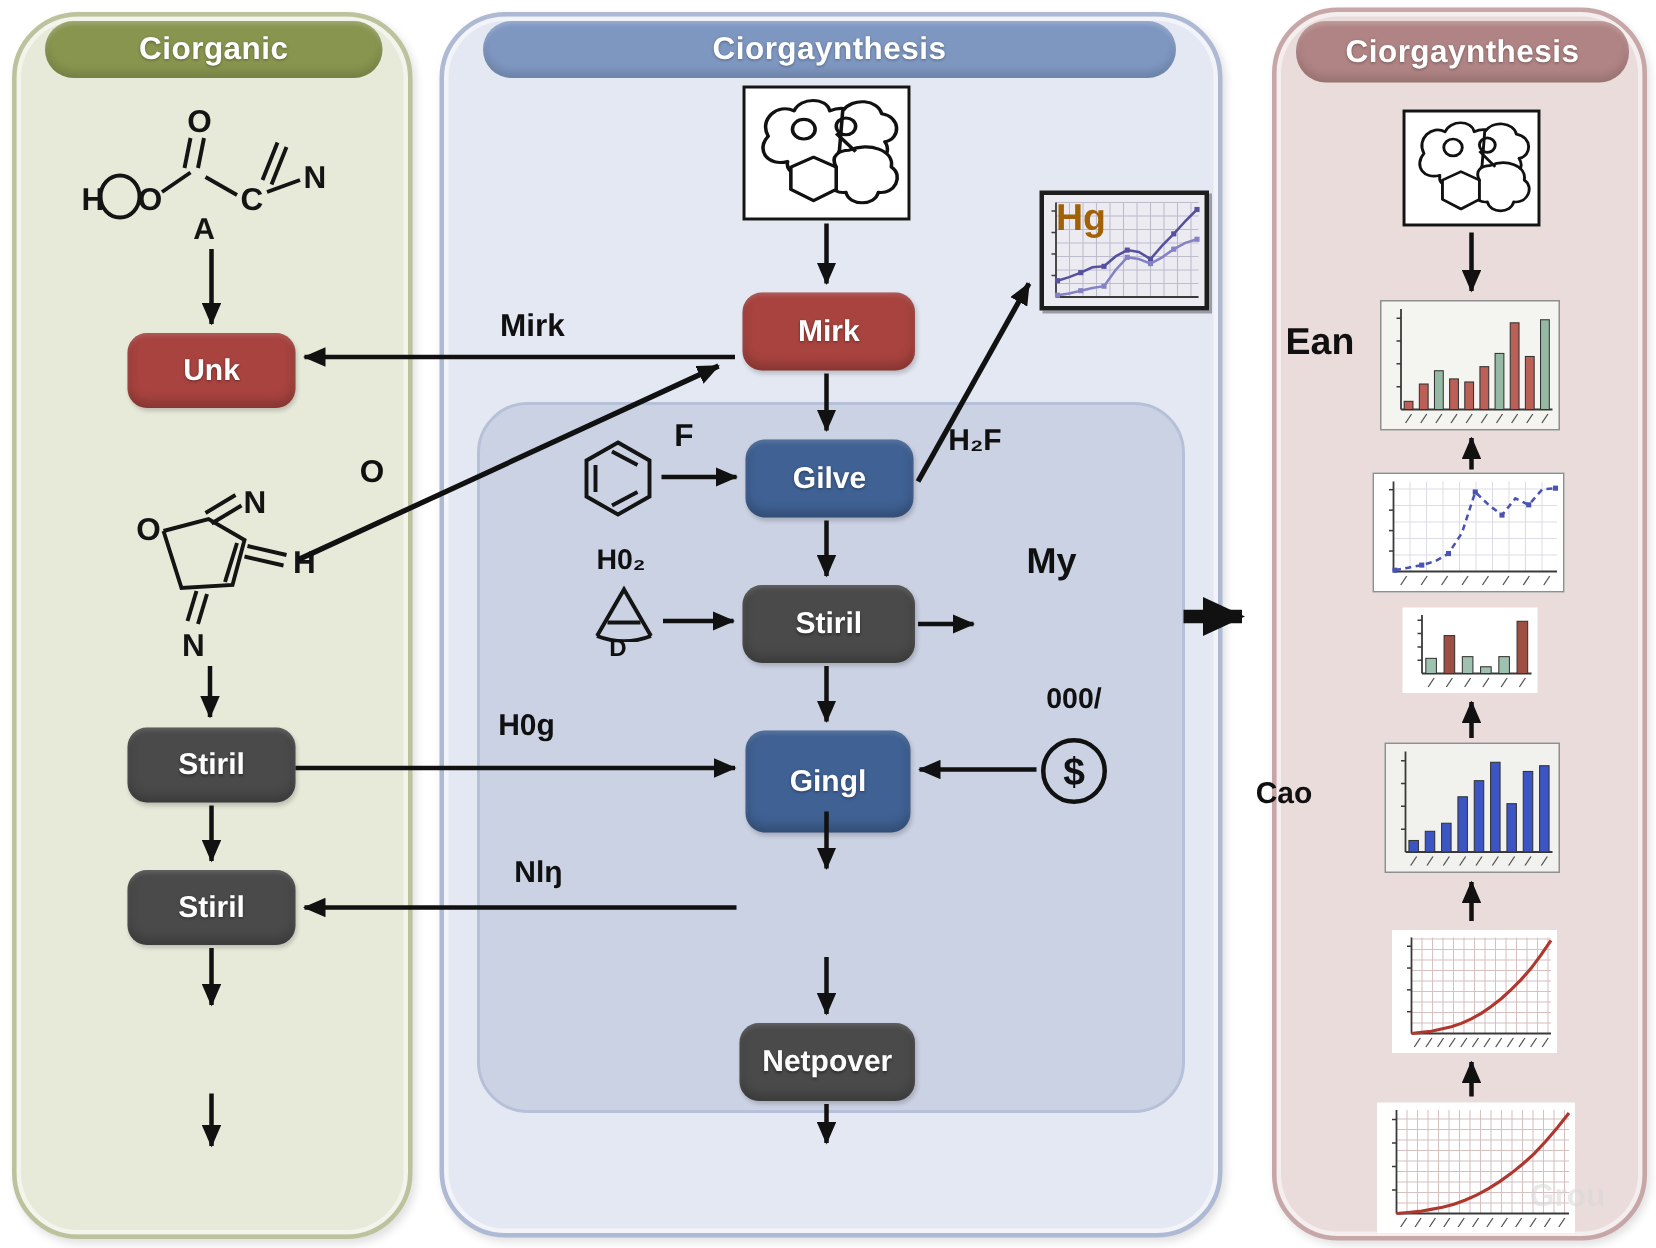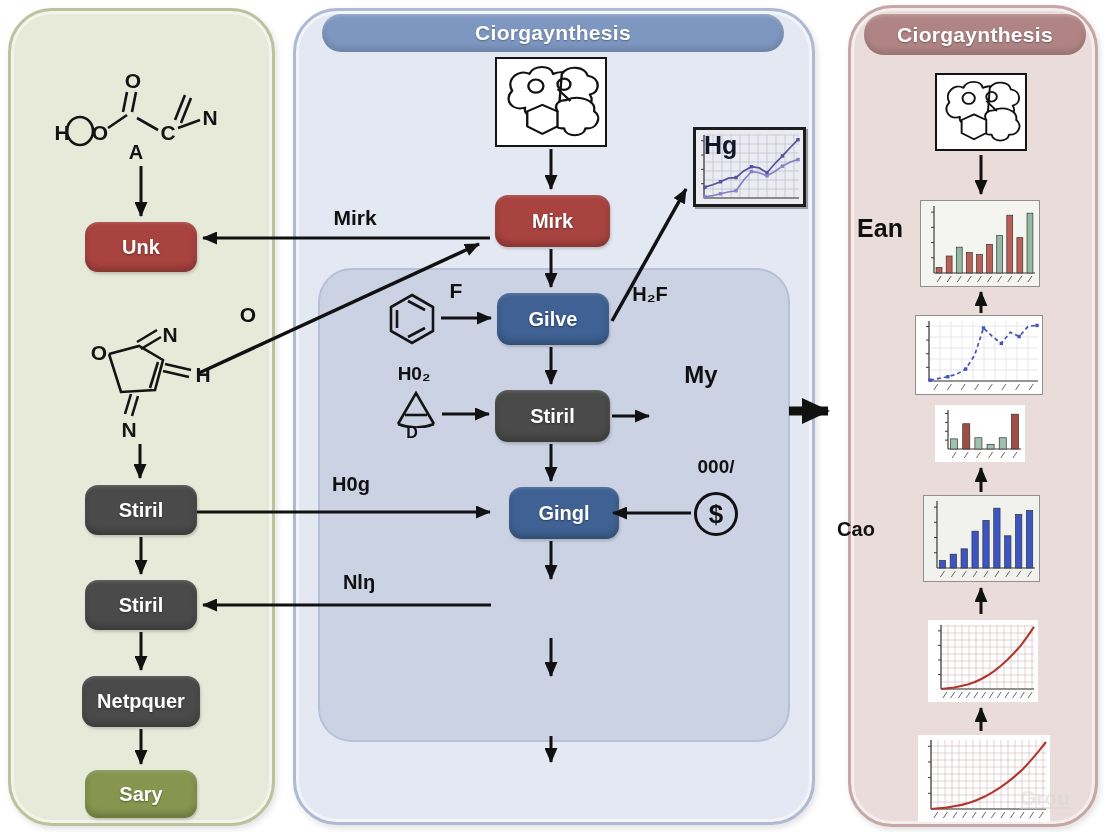--- a/index.html
+++ b/index.html
@@ -22,37 +22,38 @@
   .gray  { background:#4a4a4a; }
   .blue  { background:#3f6193; }
   .olive { background:#87954f; }
   .mgray { background:#8e8e8e; }
 
   .elabel { position:absolute; font-weight:bold; color:#101010; text-align:center; z-index:40; }
   .imgbox { position:absolute; background:#ffffff; border:2.5px solid #141414; z-index:10; }
   .chart  { position:absolute; background:#fff; z-index:10; overflow:hidden; }
   .chart-border { border:1.5px solid #8f8f8f; }
   .hg-box { border:3px solid #1d1d1d; box-shadow: 2px 2px 0 #9a9aa5; }
-  .hg-label { position:absolute; left:8px; top:1px; font-size:25px; font-weight:bold; color:#0f172a; z-index:12; }
+  .hg-label { position:absolute; left:8px; top:1px; font-size:25px; font-weight:bold; color:#a16207; z-index:12; }
   .molecule { position:absolute; z-index:8; }
   .dollar { position:absolute; left:694px; top:492px; width:44px; height:44px; border:3.5px solid #111; border-radius:50%; display:flex; align-items:center; justify-content:center; font-size:26px; font-weight:bold; color:#111; z-index:12; }
   .overlay { position:absolute; left:0; top:0; z-index:30; pointer-events:none; }
-  .watermark { position:absolute; left:1020px; top:786px; font-size:21px; font-weight:bold; color:rgba(215,215,215,.55); z-index:45;text-decoration:underline; }
+  .watermark { position:absolute; left:1020px; top:786px; font-size:21px; font-weight:bold; color:rgba(215,215,215,.55); z-index:45; }
   svg text { font-family:"Liberation Sans", sans-serif; }
 </style>
 </head>
 <body>
 
 <div id="canvas">
 
   <div class="panel panel-left"></div>
   <div class="panel panel-middle"></div>
   <div class="inner-panel"></div>
   <div class="panel panel-right"></div>
 
+  <div class="pill pill-left">Ciorganic</div>
   <div class="pill pill-middle">Ciorgaynthesis</div>
   <div class="pill pill-right">Ciorgaynthesis</div>
 
   <svg class="molecule" style="left:40px;top:55px" width="210" height="112" viewBox="0 0 210 112">
     <g stroke="#141414" stroke-width="2.6" fill="none">
       <line x1="87" y1="37" x2="83" y2="57"></line>
         <line x1="96" y1="37" x2="92" y2="57"></line>
       <line x1="87" y1="60" x2="68" y2="73"></line>
       <ellipse cx="40" cy="76" rx="13" ry="14"></ellipse>
       <line x1="97" y1="63" x2="118" y2="75"></line>
@@ -85,39 +86,38 @@
       <text x="24" y="42">O</text>
       <text x="95" y="24">N</text>
       <text x="128" y="64">H</text>
       <text x="54" y="119">N</text>
     </g>
   </svg>
 
   <div class="node red" style="left:85px;top:222px;width:112px;height:50px">Unk</div>
   <div class="node gray" style="left:85px;top:485px;width:112px;height:50px">Stiril</div>
   <div class="node gray" style="left:85px;top:580px;width:112px;height:50px">Stiril</div>
-  <div class="node gray" style="left:82px;top:676px;width:118px;height:51px">Netpquer</div>
-  <div class="node olive" style="left:85px;top:770px;width:112px;height:48px">Sary</div>
 
   <div class="imgbox polymer" style="left:495px;top:57px;width:112px;height:90px"><svg viewBox="0 0 100 92" preserveAspectRatio="none" width="100%" height="100%">
         <g stroke="#111" stroke-width="2.2" fill="#fff" stroke-linejoin="round">
           <path d="M14,34 C8,22 20,10 30,16 C34,6 50,6 52,16 C64,10 74,20 66,30 C78,34 74,50 62,48 C66,58 52,66 46,56 C38,66 24,62 26,52 C14,56 6,44 14,34 Z"></path>
           <path d="M60,16 C66,6 82,8 84,18 C96,20 96,36 86,38 C92,48 80,56 72,50 C66,58 54,54 58,44 Z"></path>
           <path d="M64,44 C76,38 92,44 90,56 C98,62 92,76 82,74 C80,84 64,84 62,74 C52,76 48,62 56,56 C52,48 58,44 64,44 Z"></path>
           <polygon points="28,56 42,49 56,56 56,72 42,80 28,72"></polygon>
           <circle cx="36" cy="29" r="7" fill="none"></circle>
           <circle cx="62" cy="27" r="6" fill="none"></circle>
           <line x1="56" y1="32" x2="68" y2="45"></line>
         </g>
       </svg></div>
 
   <div class="node red" style="left:495px;top:195px;width:115px;height:52px">Mirk</div>
   <div class="node blue" style="left:497px;top:293px;width:112px;height:52px">Gilve</div>
   <div class="node gray" style="left:495px;top:390px;width:115px;height:52px">Stiril</div>
-  <div class="node blue" style="left:509px;top:487px;width:110px;height:52px">Gingl</div>
+  <div class="node blue" style="left:497px;top:487px;width:110px;height:68px">Gingl</div>
+  <div class="node gray" style="left:493px;top:682px;width:117px;height:52px">Netpover</div>
 
   <svg class="molecule" style="left:385px;top:292px" width="54" height="54" viewBox="0 0 54 54">
     <g stroke="#141414" stroke-width="2.6" fill="none">
       <polygon points="27,3 48,15 48,39 27,51 6,39 6,15"></polygon>
       <line x1="12" y1="18" x2="12" y2="36"></line>
       <line x1="23" y1="9" x2="40" y2="18"></line>
       <line x1="40" y1="36" x2="23" y2="45"></line>
     </g>
   </svg>
 

